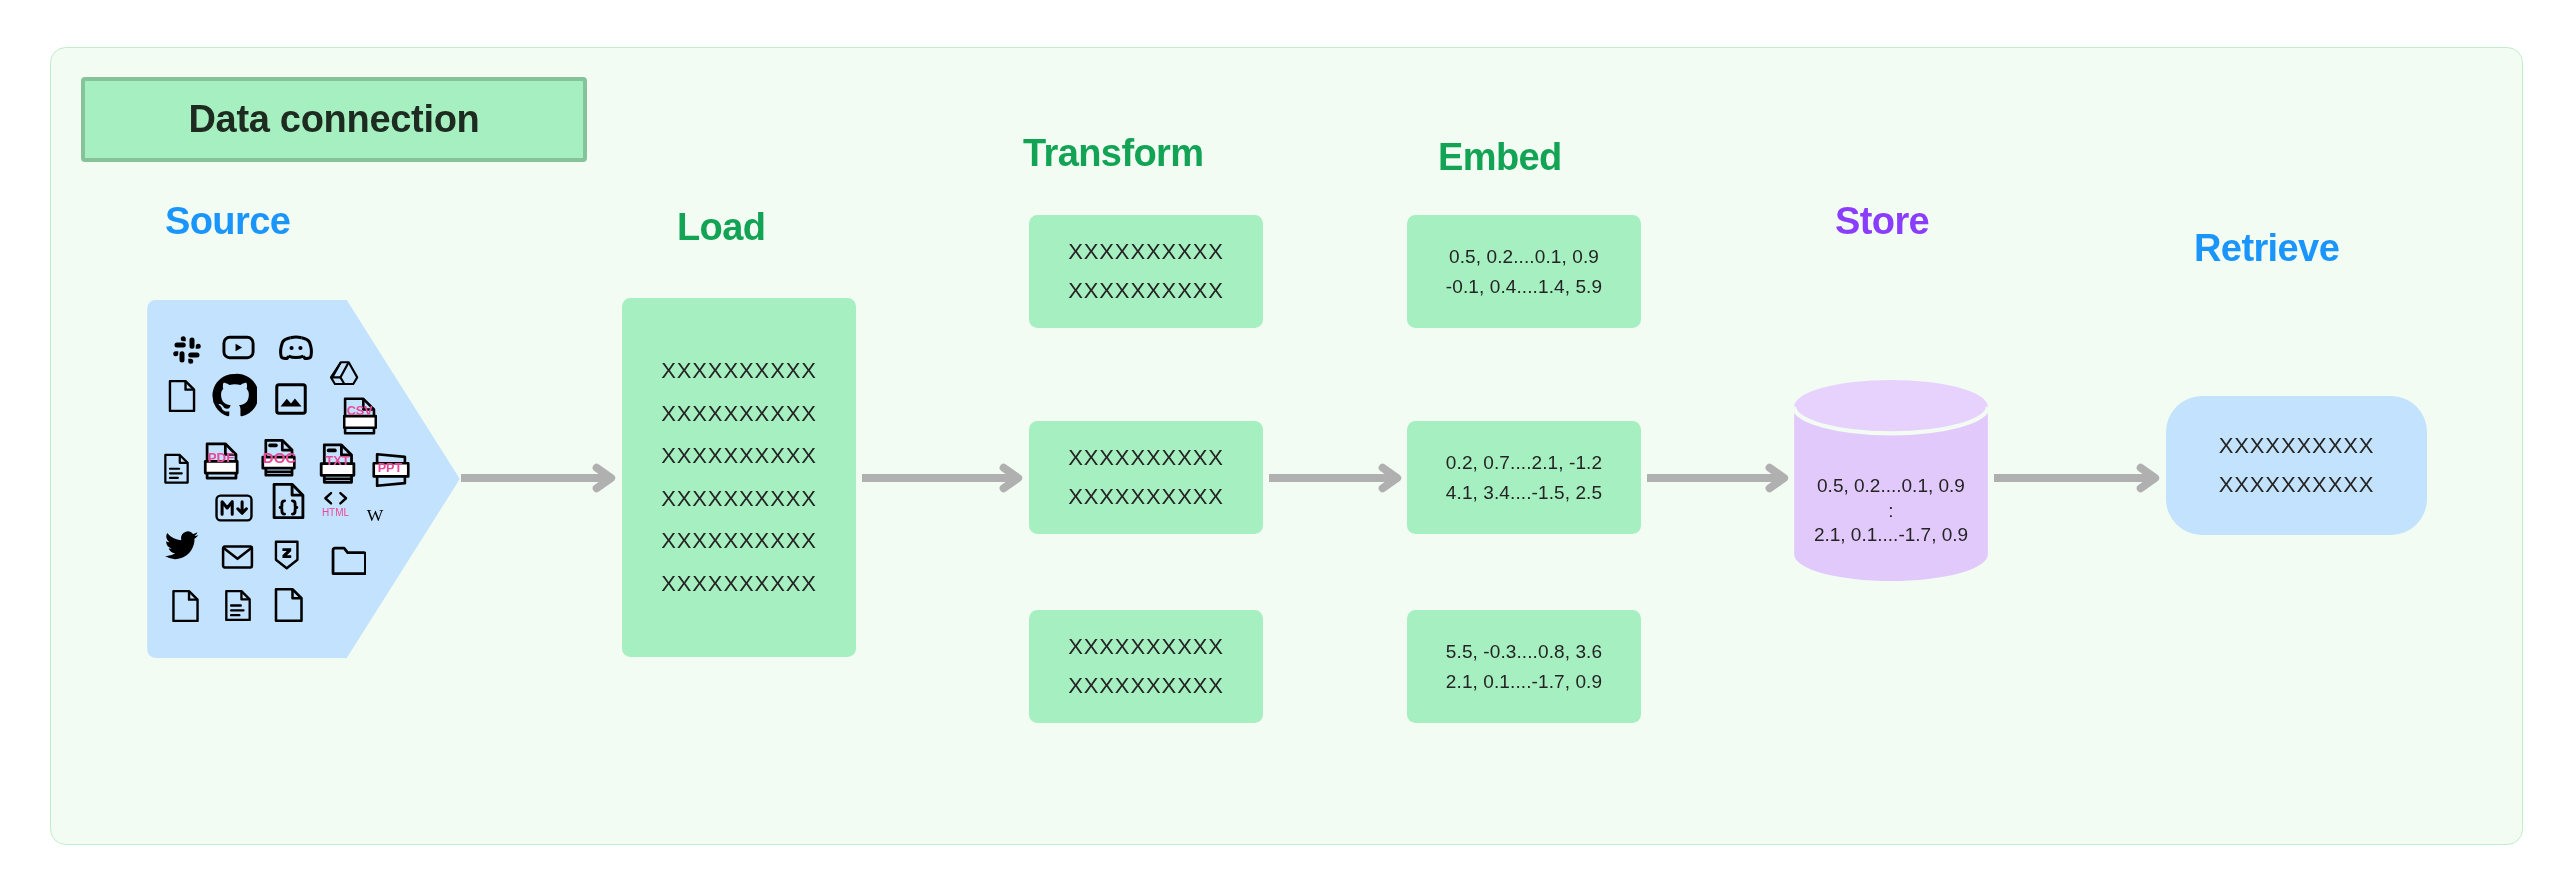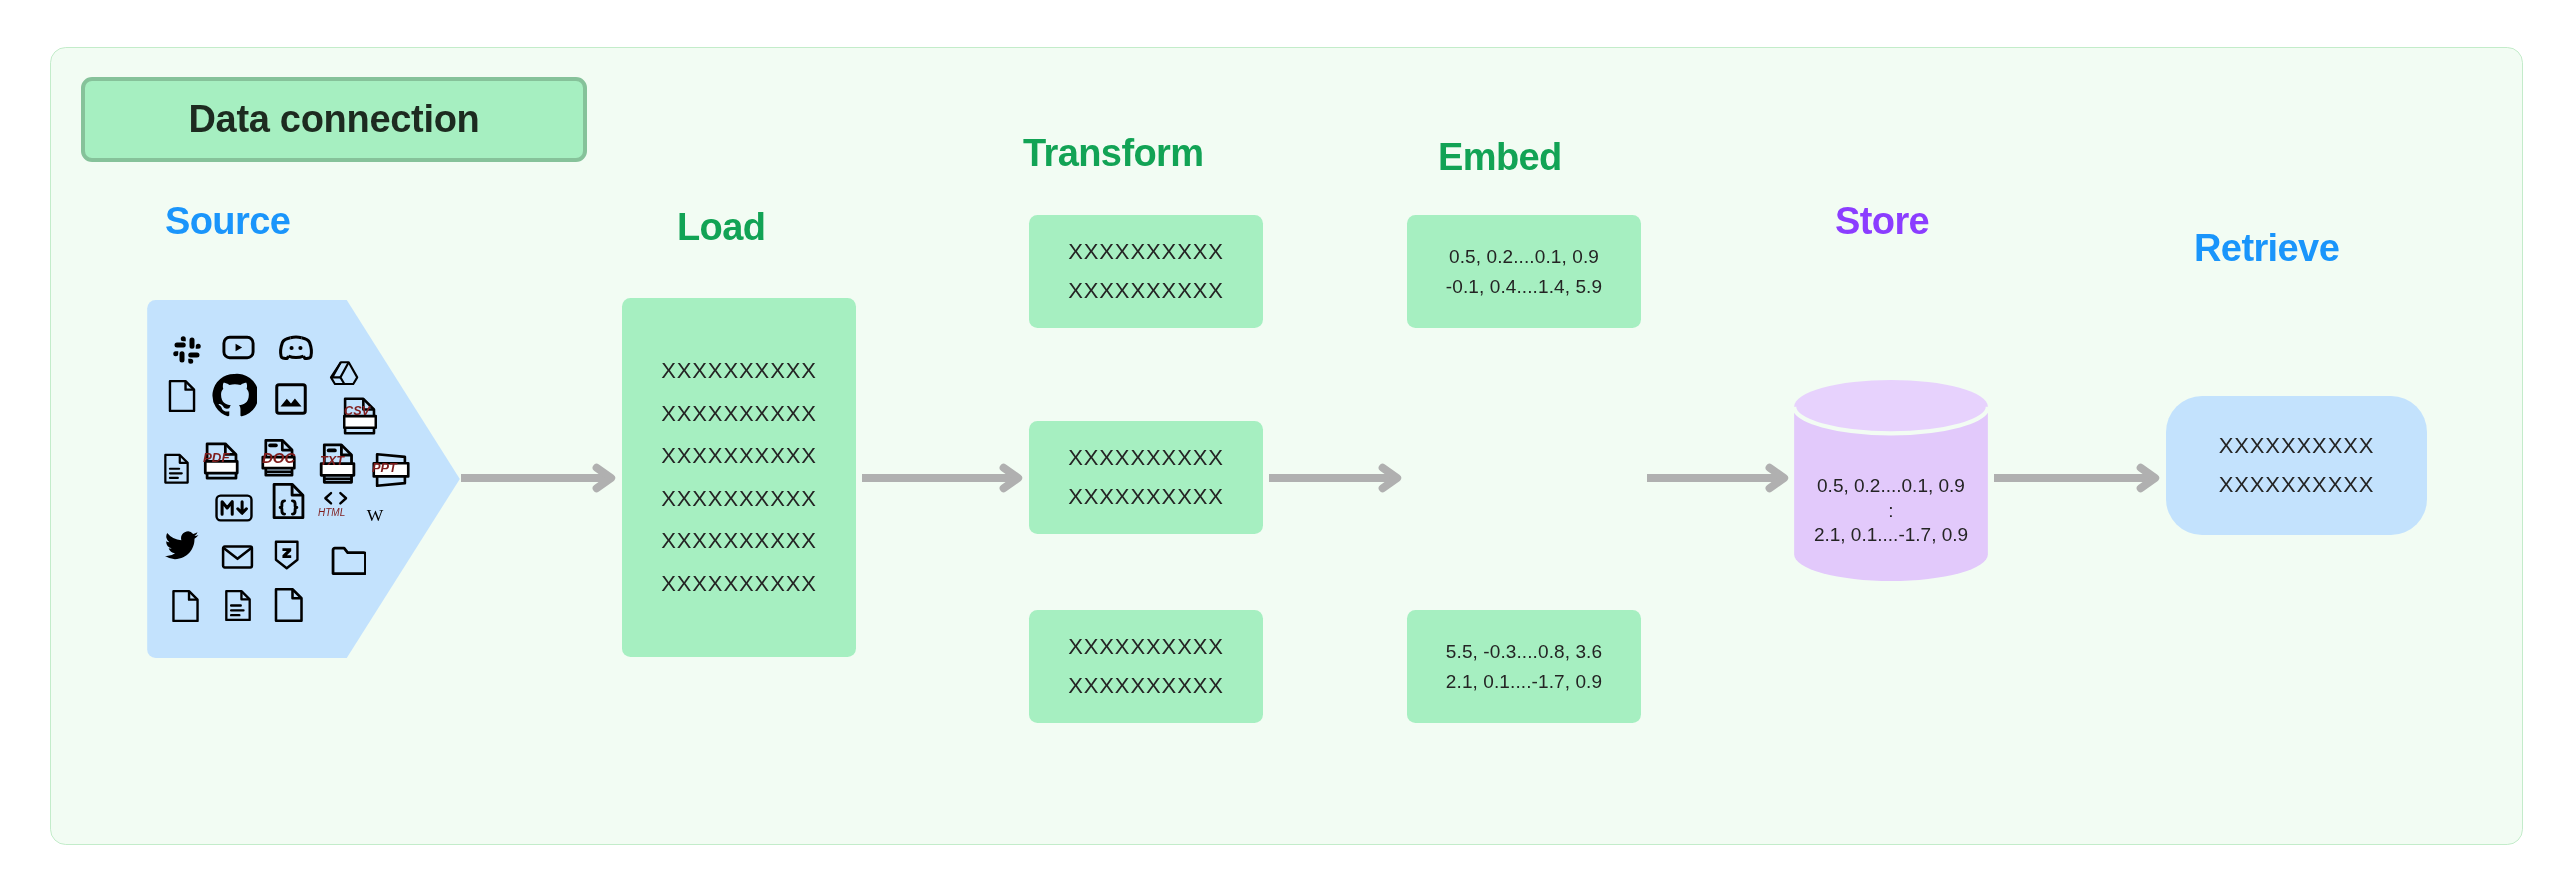--- a/index.html
+++ b/index.html
@@ -37,21 +37,21 @@
 
   
   .badge {
     position: absolute;
     left: 81px;
     top: 77px;
     width: 506px;
     height: 85px;
     background: #a6efc1;
     border: 4.2px solid #86c29a;
-    border-radius: 11px;
+    border-radius: 4px;
     box-sizing: border-box;
     display: flex;
     align-items: center;
     justify-content: center;
   }
   .badge-label {
     font-size: 38px;
     font-weight: 700;
     color: #1d2b20;
     letter-spacing: -0.3px;
@@ -92,24 +92,24 @@
     height: 358px;
   }
   .ic {
     position: absolute;
     color: #000000;
     display: block;
   }
   .ic svg { display: block; width: 100%; height: 100%; }
   .ic-text {
     position: absolute;
-    color: #7f1d1d;
+    color: #ec4899;
     font-weight: 700;
     line-height: 1;
-    font-style: italic;
+    text-align: center;
   }
 
   
   .card {
     position: absolute;
     background: #a6efc1;
     border-radius: 8.5px;
     display: flex;
     flex-direction: column;
     align-items: center;
@@ -454,20 +454,24 @@
   </div>
   <div class="card tf tf3">
     <span class="row">XXXXXXXXXX</span>
     <span class="row">XXXXXXXXXX</span>
   </div>
 
   <div class="card em em1">
     <span class="row">0.5, 0.2....0.1, 0.9</span>
     <span class="row">-0.1, 0.4....1.4, 5.9</span>
   </div>
+  <div class="card em em2">
+    <span class="row">0.2, 0.7....2.1, -1.2</span>
+    <span class="row">4.1, 3.4....-1.5, 2.5</span>
+  </div>
   <div class="card em em3">
     <span class="row">5.5, -0.3....0.8, 3.6</span>
     <span class="row">2.1, 0.1....-1.7, 0.9</span>
   </div>
 
   <div class="cylinder">
     <svg viewBox="0 0 320 332" xmlns="http://www.w3.org/2000/svg">
       <path d="M0 44 V288 A160 44 0 0 0 320 288 V44 Z" fill="#e2c9fb"></path>
       <ellipse cx="160" cy="44" rx="160" ry="44" fill="#e7d2fd"></ellipse>
       <path d="M0 44 A160 44 0 0 0 320 44" fill="none" stroke="#f2fcf3" stroke-width="7"></path>

